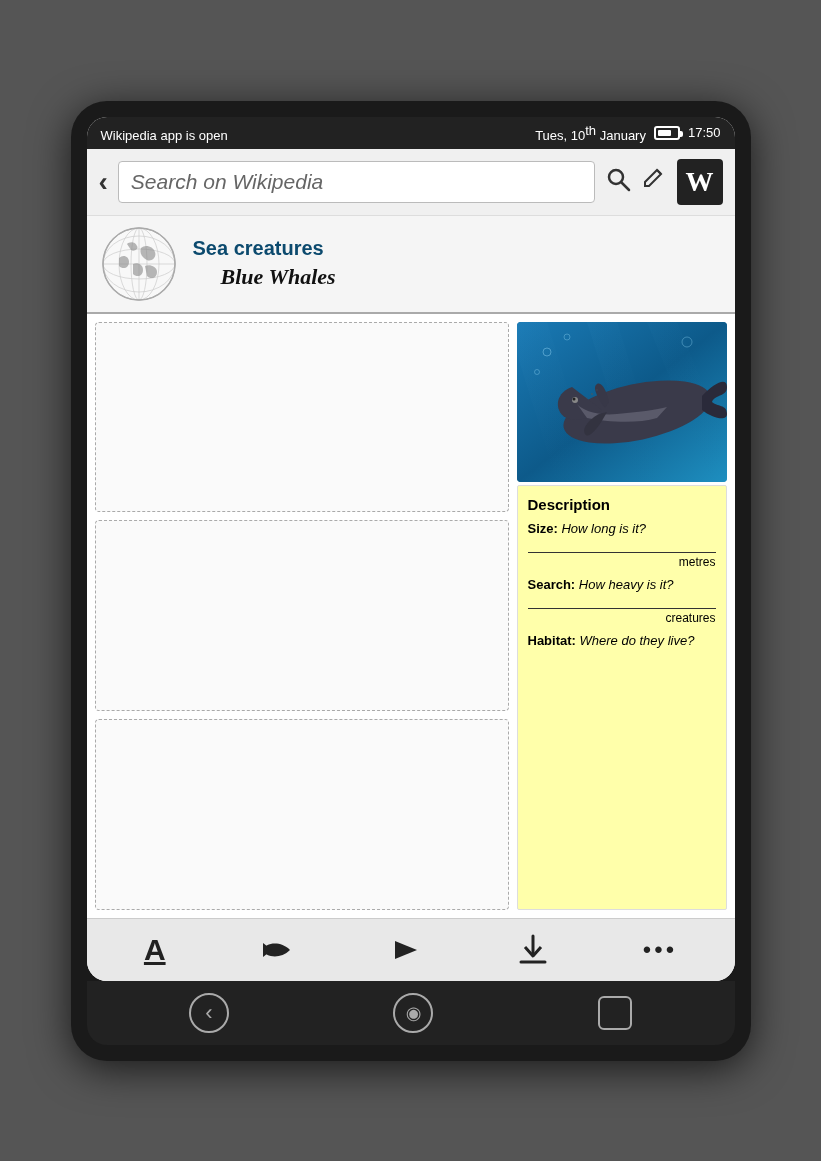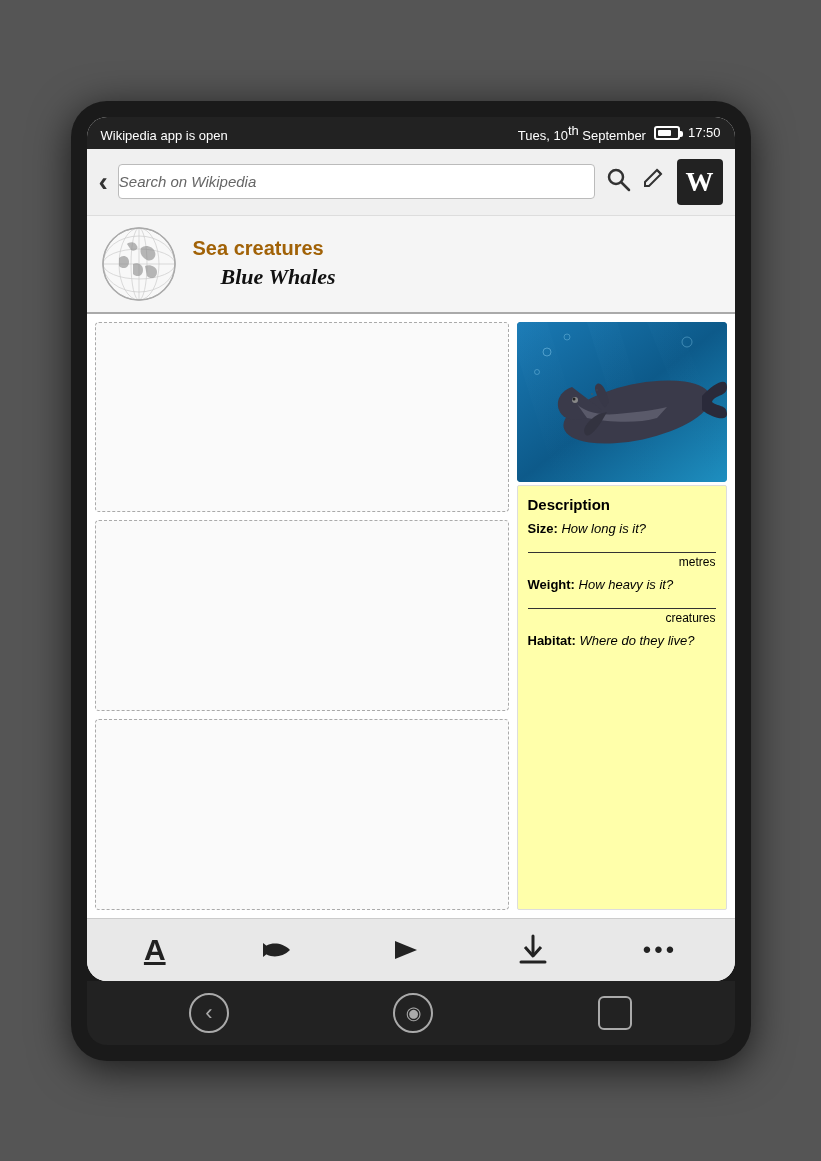--- a/index.html
+++ b/index.html
@@ -87,22 +87,22 @@
       font-weight: bold;
       color: #333;
       cursor: pointer;
       line-height: 1;
     }
     .search-box {
       flex: 1;
       border: 1.5px solid #bbb;
       border-radius: 4px;
       background: #fff;
-      padding: 8px 0;
-      font-size: 15px;
+      padding: 8px 12px;
+      font-size: 21px;
       color: #666;
       font-style: italic;
     }
     .toolbar-icon {
       font-size: 24px;
       color: #333;
       cursor: pointer;
     }
     .wiki-logo {
       width: 46px;
@@ -129,21 +129,21 @@
       width: 80px;
       height: 80px;
       margin-right: 14px;
       flex-shrink: 0;
     }
     .wiki-globe svg { width: 100%; height: 100%; }
     .article-titles { flex: 1; }
     .article-category {
       font-size: 20px;
       font-weight: bold;
-      color: #a16207;
+      color: #0c4a6e;
       margin-bottom: 4px;
     }
     .article-title {
       font-size: 22px;
       font-weight: bold;
       font-style: italic;
       color: #111;
       font-family: Georgia, serif;
       margin-left: 28px;
     }
@@ -277,21 +277,21 @@
 </head>
 <body>
 
 <div class="device">
   <div class="screen">
 
     <div class="status-bar">
       <span class="status-left">Wikipedia app is open</span>
       <div class="status-right">
         <span>
-          <span>Tues, 10</span><sup>th</sup><span> September</span>
+          <span>Tues, 10</span><sup>th</sup><span> January</span>
         </span>
         <span class="battery-icon">
           <span class="battery-fill"></span>
         </span>
         <span>17:50</span>
       </div>
     </div>
 
     <div class="toolbar">
       <span class="back-btn">‹</span>
@@ -400,21 +400,21 @@
           <div class="desc-title">Description</div>
 
           <div class="desc-row">
             <span class="desc-label">Size:</span>
             <span class="desc-italic">How long is it?</span>
             <span class="desc-underline">&nbsp;&nbsp;&nbsp;&nbsp;&nbsp;&nbsp;&nbsp;&nbsp;&nbsp;&nbsp;&nbsp;&nbsp;&nbsp;&nbsp;</span>
             <span class="desc-unit">metres</span>
           </div>
 
           <div class="desc-row">
-            <span class="desc-label">Weight:</span>
+            <span class="desc-label">Search:</span>
             <span class="desc-italic">How heavy is it?</span>
             <span class="desc-underline">&nbsp;&nbsp;&nbsp;&nbsp;&nbsp;&nbsp;&nbsp;&nbsp;&nbsp;&nbsp;&nbsp;&nbsp;&nbsp;&nbsp;</span>
             <span class="desc-unit">creatures</span>
           </div>
 
           <div class="desc-row">
             <span class="desc-label">Habitat:</span>
             <span class="desc-italic">Where do they  live?</span>
           </div>
 

